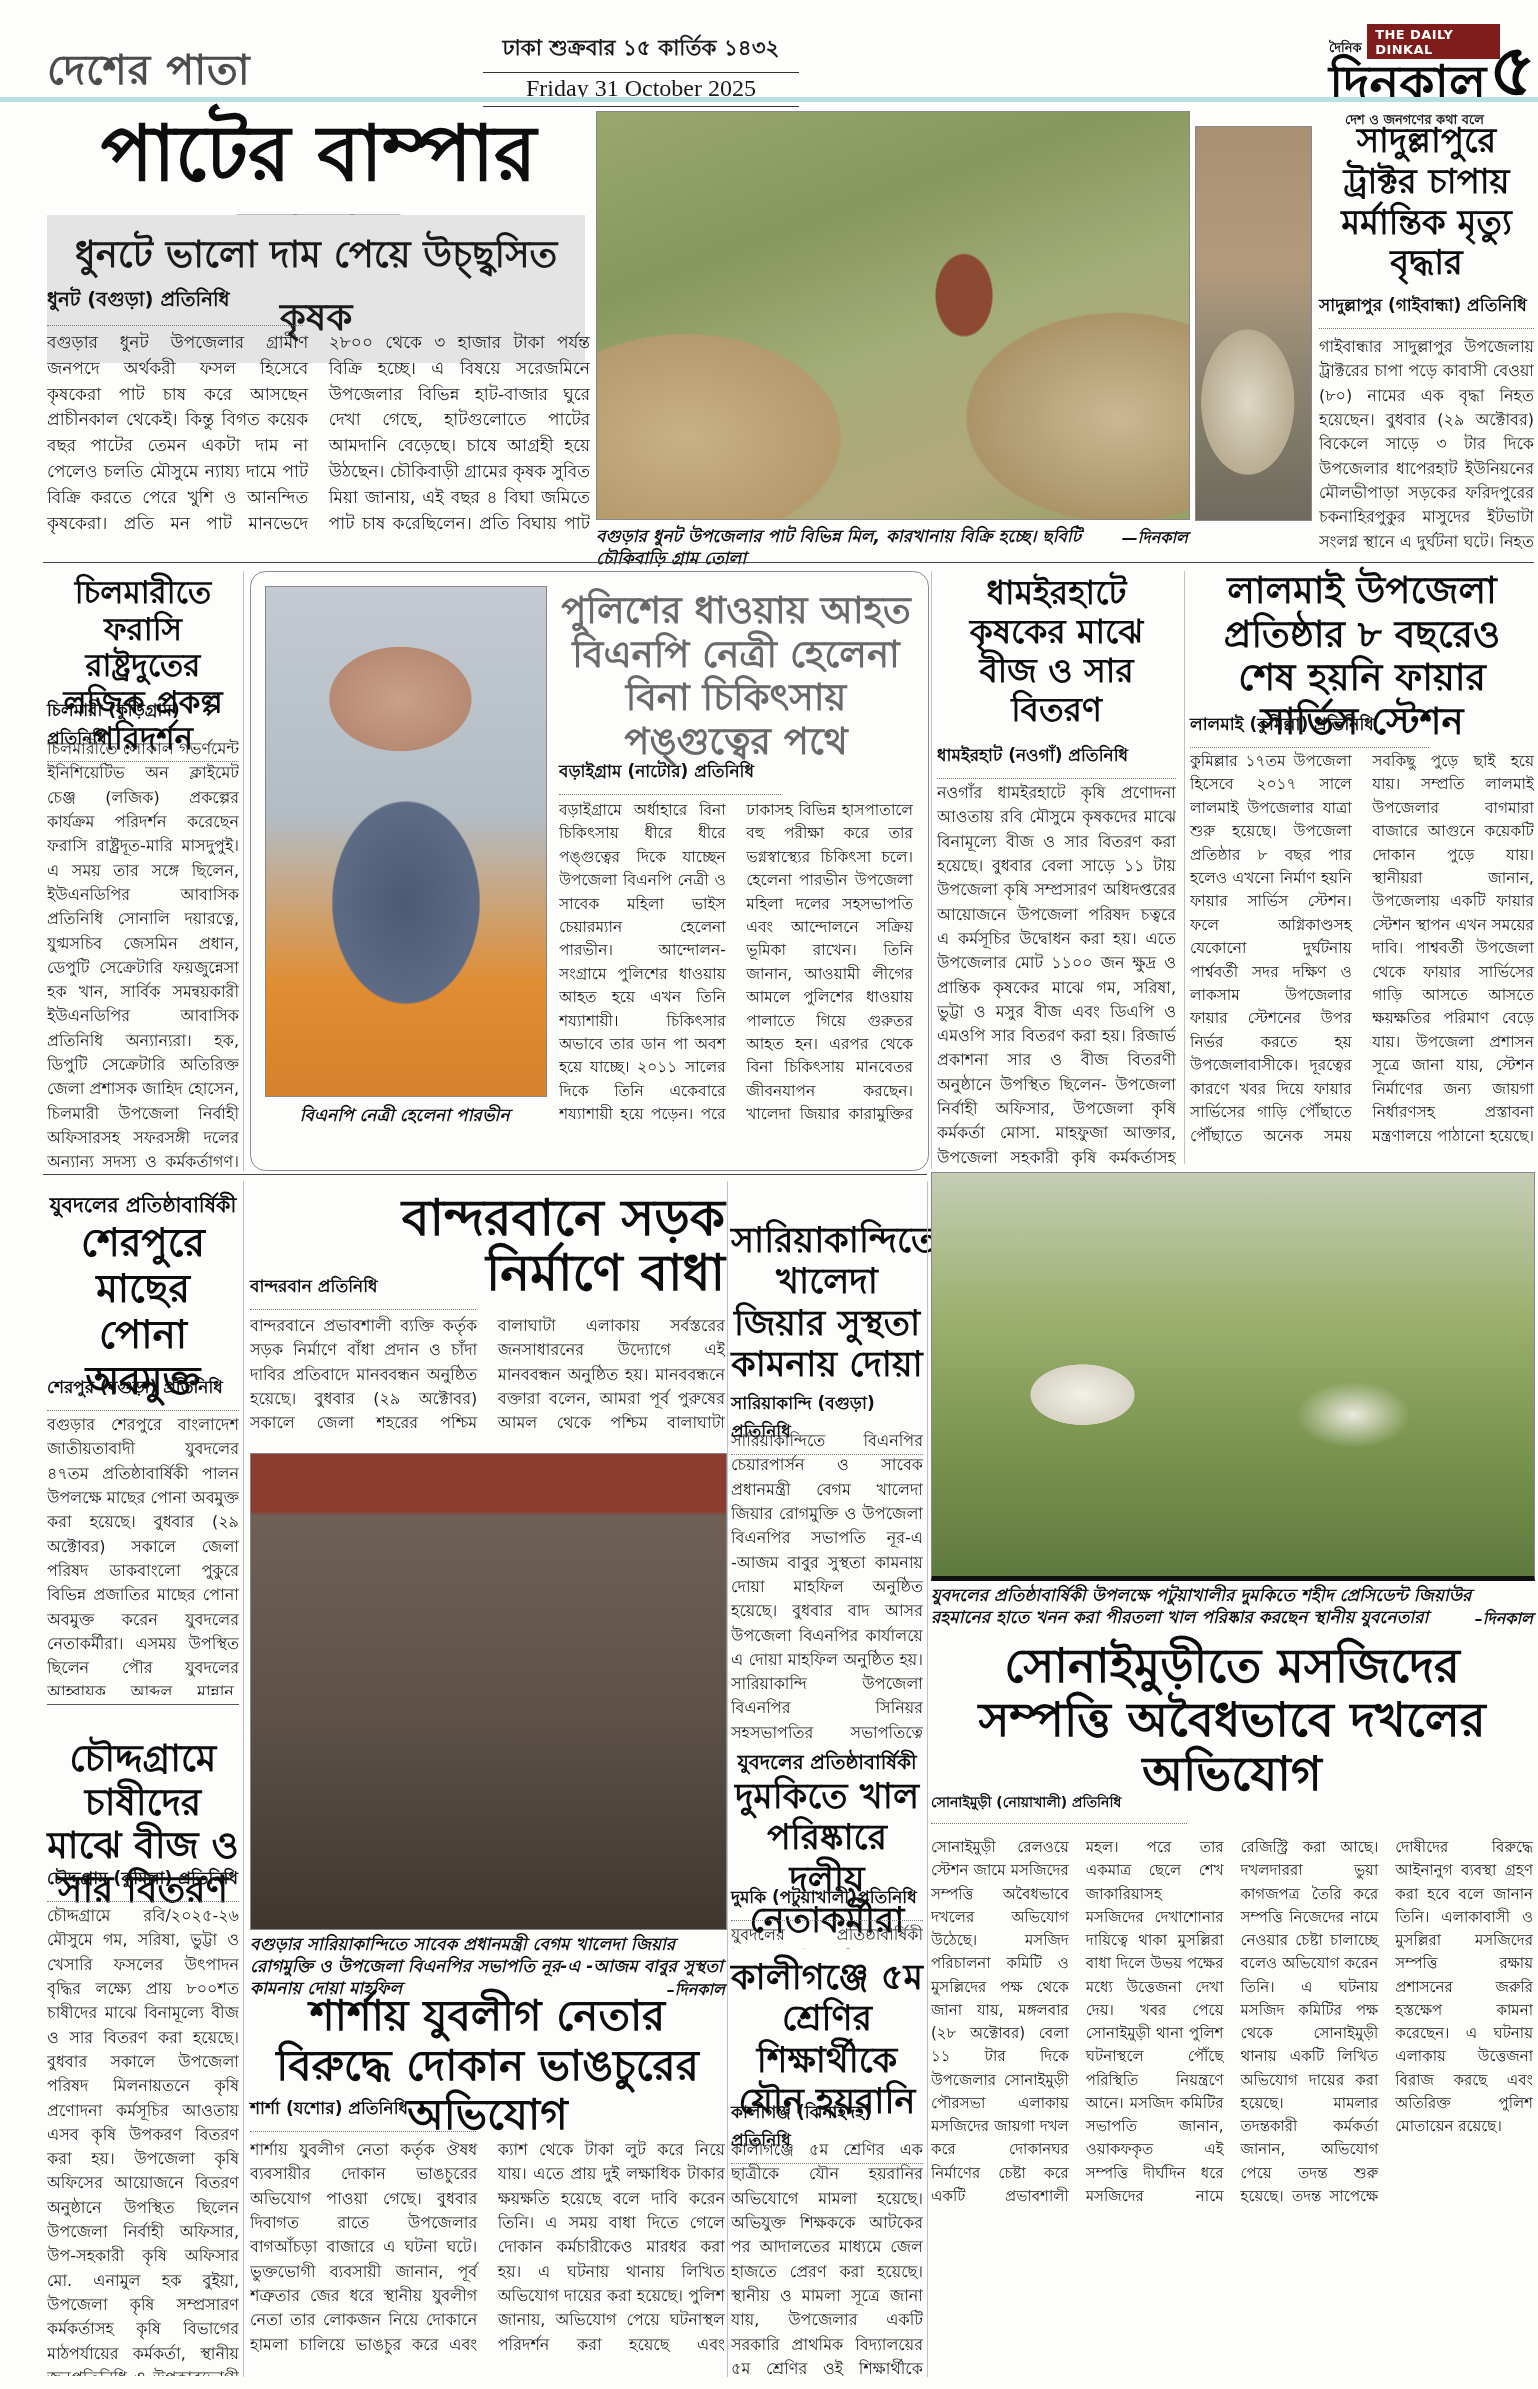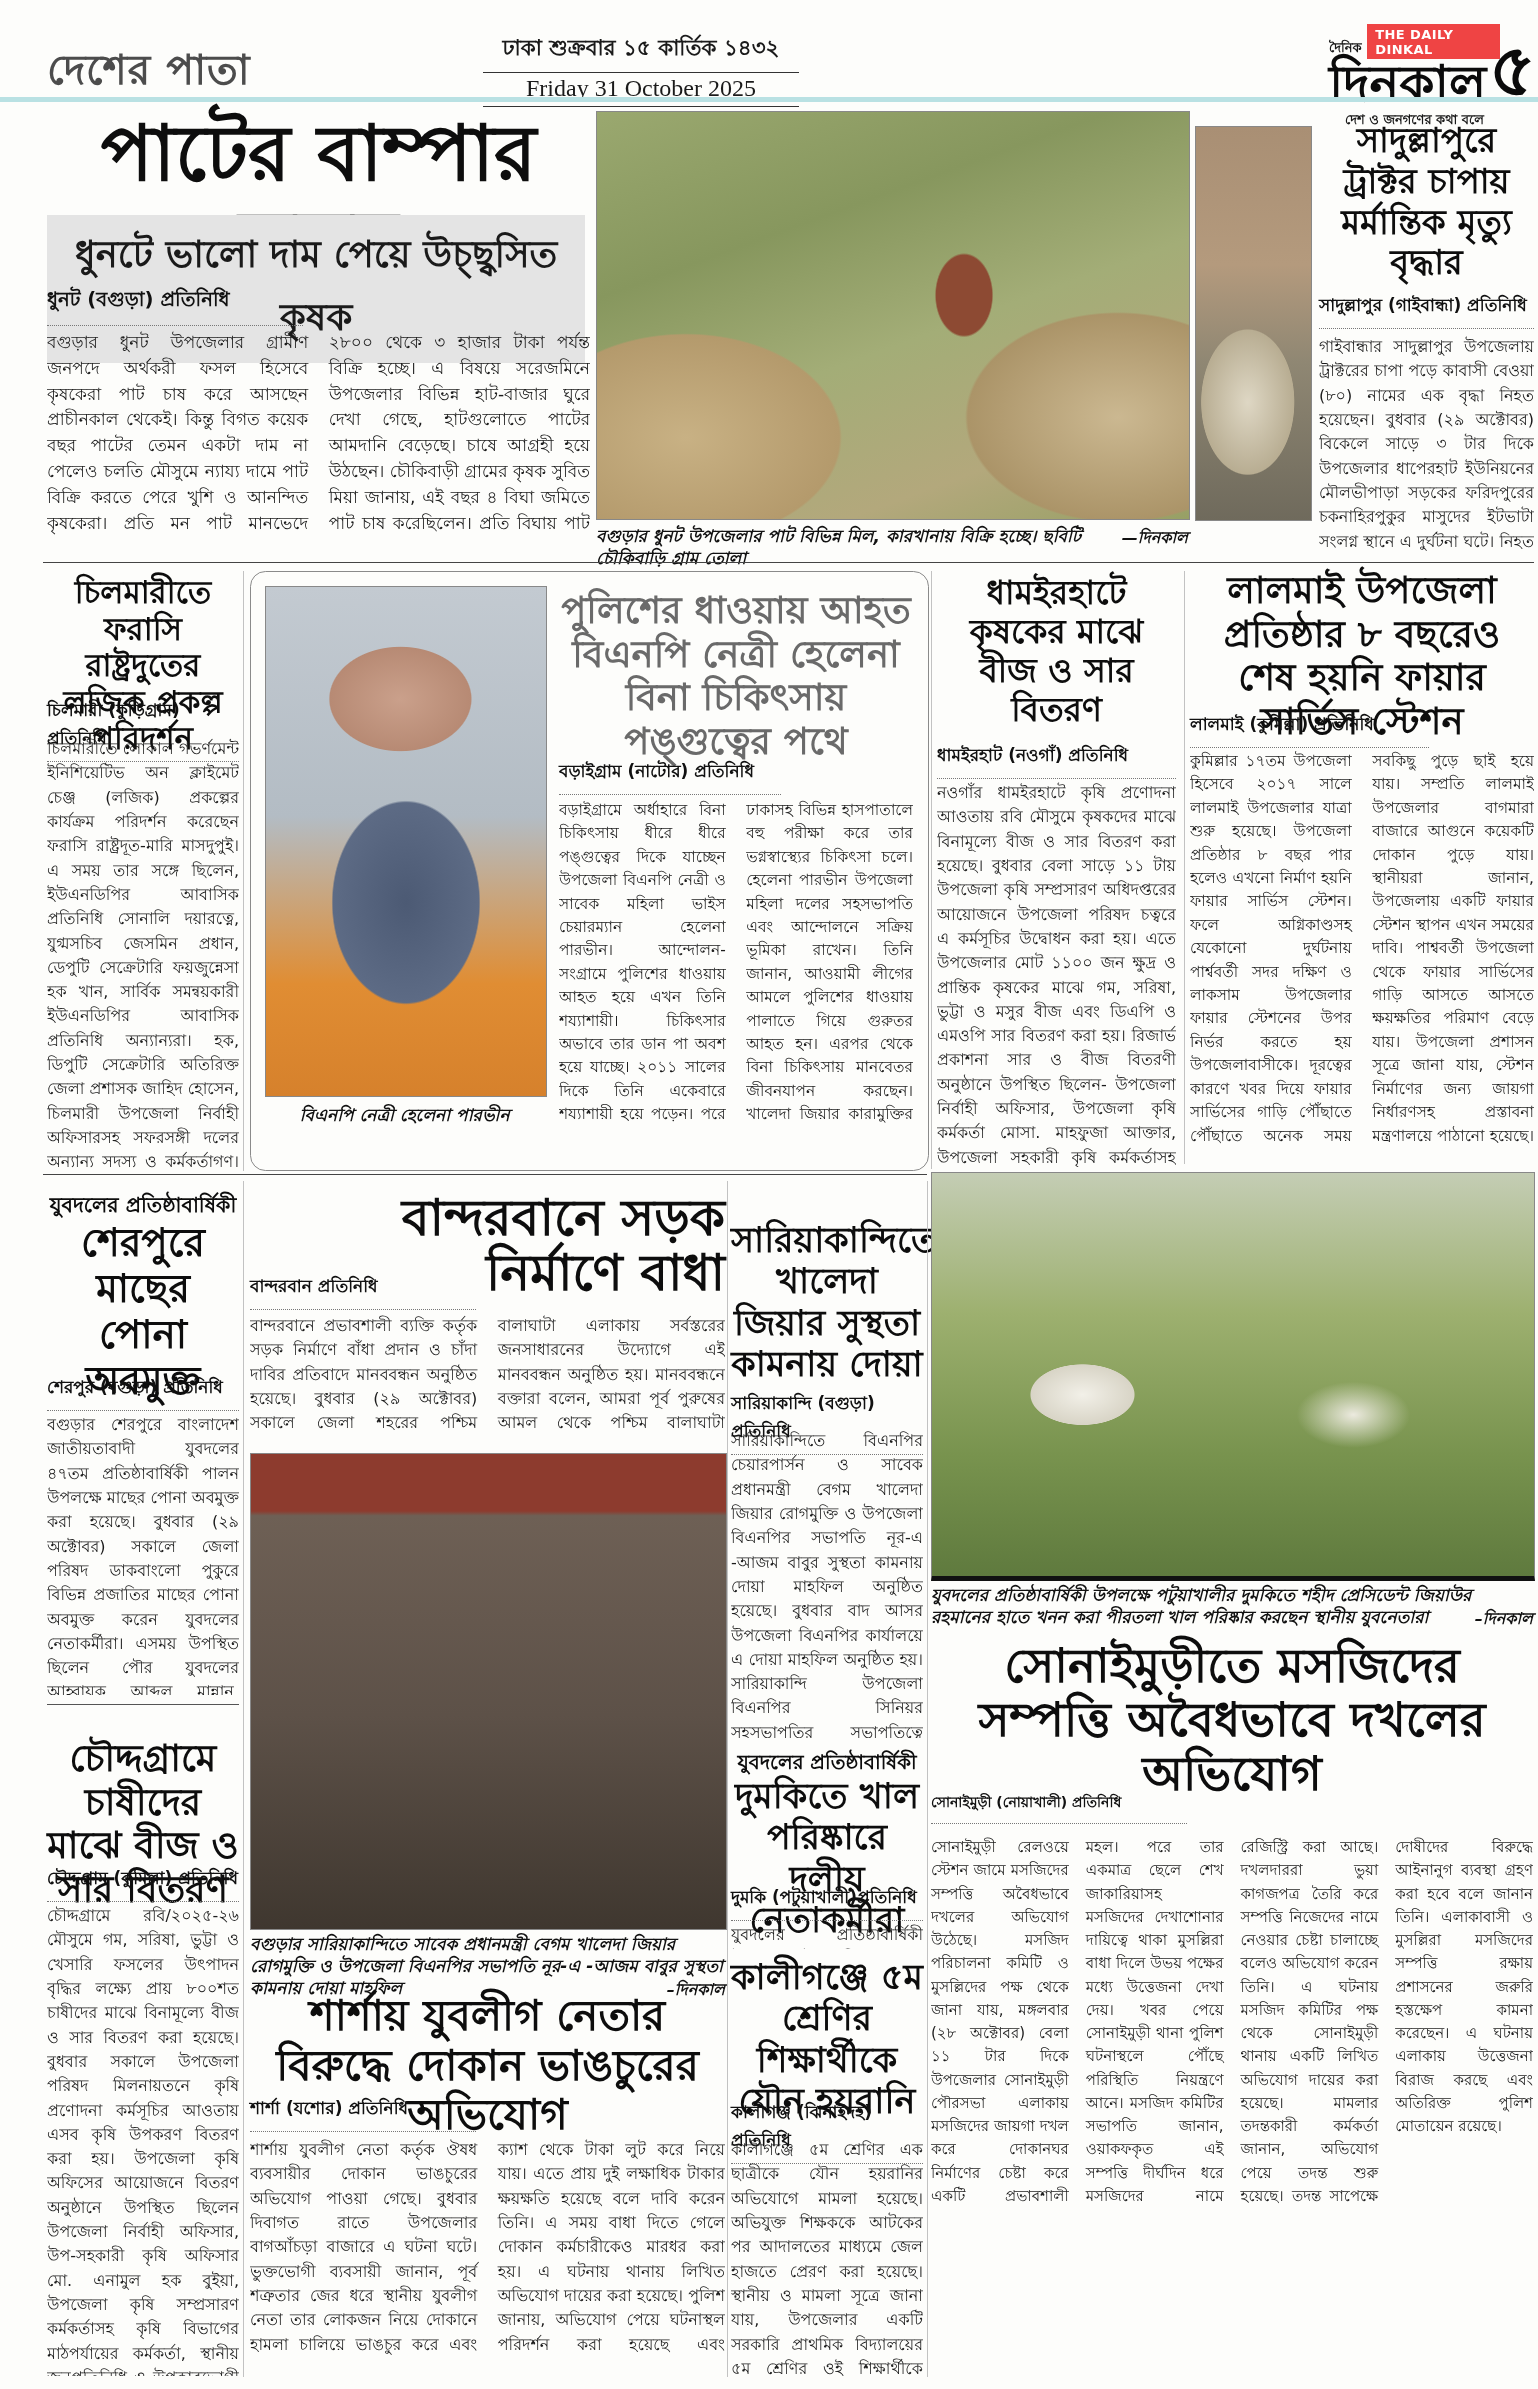--- a/index.html
+++ b/index.html
@@ -45,21 +45,21 @@
 
   <div class="abs" style="left:0;top:0;width:1538px;height:101px;">
     <div class="abs" style="left:47px;top:38px;font-size:41px;font-weight:bold;color:#4c4c4c;letter-spacing:0.9px;">দেশের পাতা</div>
     <div class="abs" style="left:483px;top:29px;width:316px;text-align:center;">
       <div style="font-size:21.4px;font-weight:bold;border-bottom:1.7px solid #333;padding:1.7px 5.1px 5.1px;">ঢাকা শুক্রবার ১৫ কার্তিক ১৪৩২</div>
       <div style="font-family:Liberation Serif, serif;font-size:24px;border-bottom:1.7px solid #333;padding:2.6px 5.1px 3.4px;">Friday 31 October 2025</div>
     </div>
     <div class="abs" style="left:1329px;top:24px;width:171px;">
       <div style="display:flex;align-items:flex-end;">
         <span style="font-size:13px;font-weight:bold;margin-right:5.1px;">দৈনিক</span>
-        <span style="background:#ef4444;color:#fff;font-size:13px;font-weight:bold;padding:2.6px 8.5px;letter-spacing:0.4px;">THE DAILY DINKAL</span>
+        <span style="background:#7f1d1d;color:#fff;font-size:13px;font-weight:bold;padding:2.6px 8.5px;letter-spacing:0.4px;">THE DAILY DINKAL</span>
       </div>
       <div style="font-size:50px;font-weight:900;line-height:1.02;color:#0b0b0b;">দিনকাল</div>
       <div style="font-size:13px;font-weight:bold;text-align:center;">দেশ ও জনগণের কথা বলে</div>
     </div>
     <div class="abs" style="left:1489px;top:15.4px;font-size:72px;font-weight:900;color:#0b0b0b;">৫</div>
   </div>
   <div class="abs" style="left:0;top:97px;width:1538px;height:5.1px;background:#b9e1e3;"></div>
 
   <div class="abs hl" style="left:43px;top:111px;width:551px;font-size:77px;line-height:1.12;text-align:center;">পাটের বাম্পার ফলন</div>
   <div class="abs" style="left:47px;top:215px;width:511px;background:#e4e4e4;font-size:37px;font-weight:900;text-align:center;padding:10.3px 13.7px 12px;">ধুনটে ভালো দাম পেয়ে উচ্ছ্বসিত কৃষক</div>

